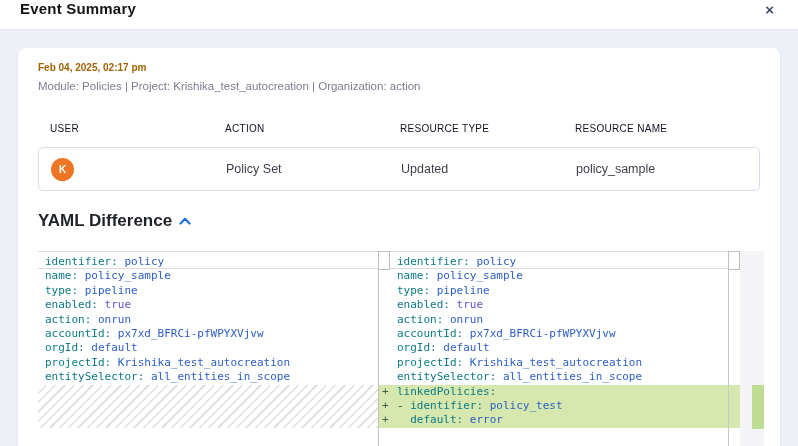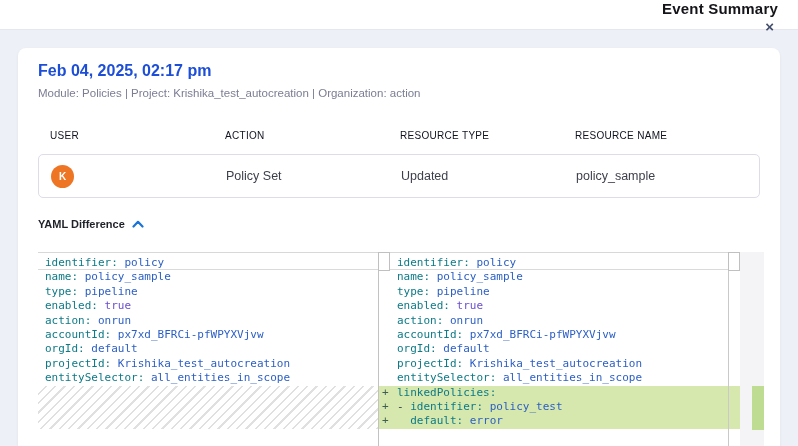--- a/index.html
+++ b/index.html
@@ -7,37 +7,37 @@
   body {
     font-family:"Liberation Sans", sans-serif;
     background:var(--page-bg,#eef0f8);
     position:relative;
     color:#1d1e26;
   }
   
   .win-header {
     position:absolute; top:0; left:0; right:0; height:30px;
     background:#fff; border-bottom:1px solid #e6e6ee;
-    display:flex; align-items:flex-end; justify-content:space-between;
-    padding:0 20px; z-index:5;flex-direction:column;
+    display:flex; align-items:flex-start; justify-content:space-between;
+    padding:0 20px; z-index:5;
   }
   .win-title { font-size:15px; font-weight:bold; color:#141419; letter-spacing:.2px; }
   .close-btn {
     background:none; border:none; cursor:pointer;
     font-size:15px; font-weight:600; color:#44506b; line-height:1;
     padding:2px 4px;
   }
   
   .card {
     position:absolute; top:48px; left:18px; width:762px; height:420px;
     background:#fff; border-radius:8px;
     box-shadow:0 1px 3px rgba(40,41,61,.06);
     padding:14px 20px 0 20px;
   }
-  .ts { font-size:16px; font-weight:bold; color:#1d4ed8; }
+  .ts { font-size:10px; font-weight:bold; color:#a16207; }
   .meta { margin-top:7px; font-size:11.5px; color:#7b7d93; }
 
   
   .thead { display:flex; margin-top:31px; padding-left:12px; }
   .th {
     width:175px; font-size:10px; font-weight:normal; color:#101220;
     letter-spacing:.3px; text-transform:uppercase;
   }
   .trow {
     margin-top:13px; height:44px; border:1px solid #dcdde8; border-radius:5px;
@@ -51,21 +51,21 @@
     color:#fff; font-size:10px; font-weight:bold;
     display:flex; align-items:center; justify-content:center;
   }
   .email { color:#34363f; white-space:nowrap; }
 
   
   .yaml-toggle {
     margin-top:20px; display:inline-flex; align-items:center; gap:7px;
     cursor:pointer; background:none; border:none; padding:0;
   }
-  .yaml-label { font-size:11px; font-weight:bold; color:#1f2129; }
+  .yaml-label { font-size:17px; font-weight:bold; color:#1f2129; }
   .chev { color:var(--accent-blue,#1a73d9); display:flex; align-items:center; }
 
   
   .diff-wrap {
     position:relative; margin-top:20px; margin-left:0;
     width:726px; height:200px; overflow:hidden;
     font-family:"DejaVu Sans Mono", monospace; font-size:11px;
     background:#fff;
   }
   .diff-topline { position:absolute; top:0; left:0; width:702px; height:1px; background:#d8d8d8; }

